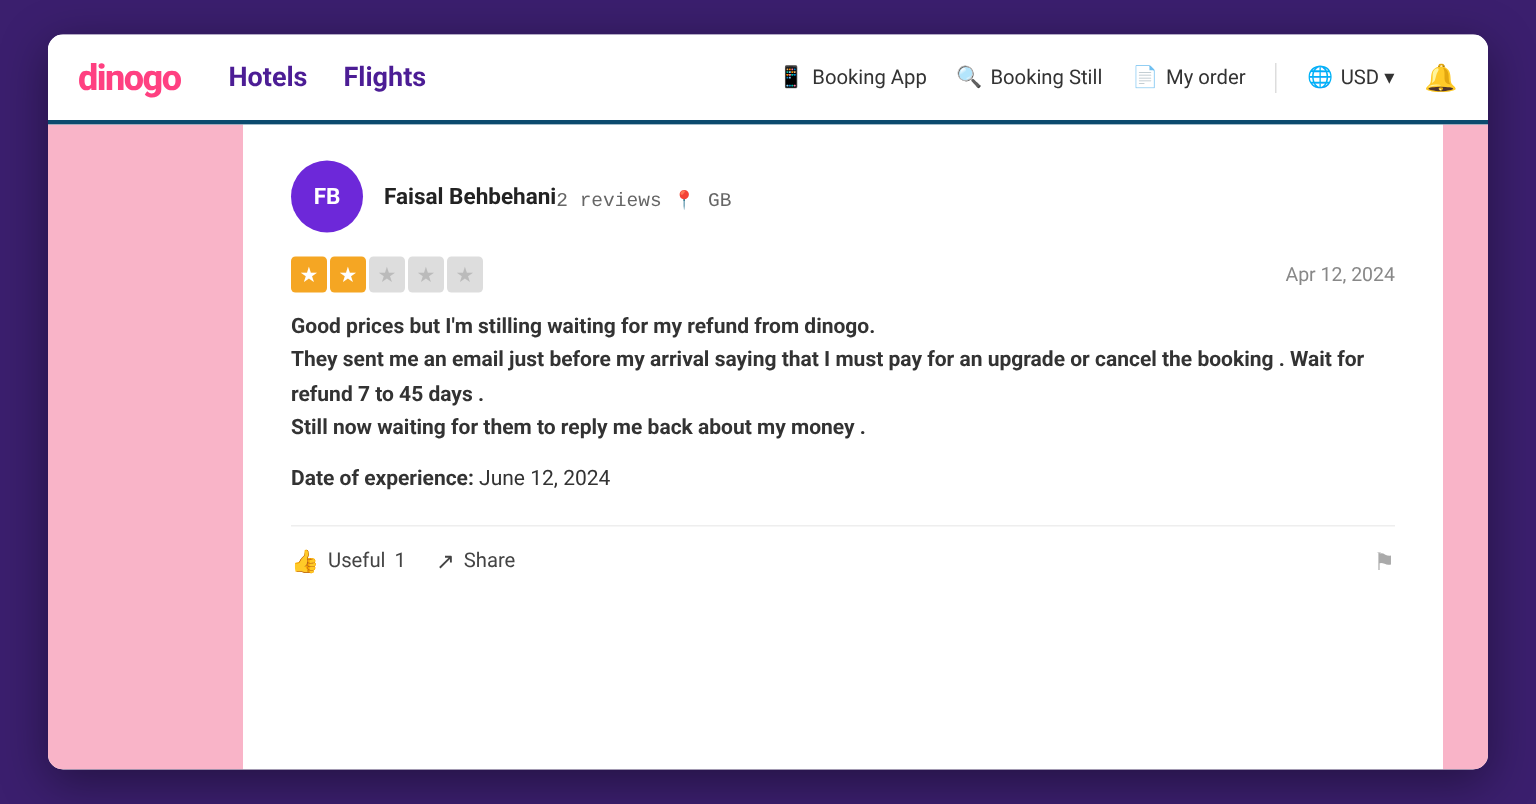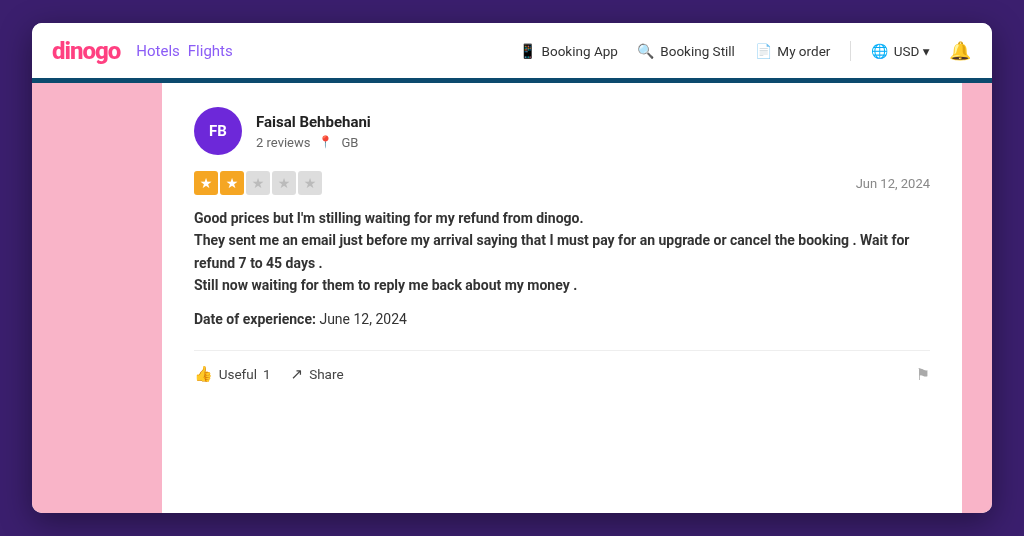--- a/index.html
+++ b/index.html
@@ -22,42 +22,42 @@
       border-radius: 10px;
       overflow: hidden;
       box-shadow: 0 8px 32px rgba(0,0,0,0.4);
       display: flex;
       flex-direction: column;
     }
 
     
     .navbar {
       background: #fff;
-      border-bottom: 5px solid #0c4a6e;
+      border-bottom: 3px solid #0c4a6e;
       padding: 0 20px;
       height: 60px;
       display: flex;
       align-items: center;
-      gap: 8px;
+      gap: 24px;
       flex-shrink: 0;
     }
 
     .logo {
       font-size: 24px;
       font-weight: 800;
       color: #ff4081;
       letter-spacing: -1px;
       margin-right: 8px;
     }
 
     .nav-link {
-      font-size: 15px;
-      color: #8b5cf6;
+      font-size: 18px;
+      color: #4c1d95;
       text-decoration: none;
-      font-weight: 400;
+      font-weight: 700;
       cursor: pointer;
     }
 
     .nav-spacer { flex: 1; }
 
     .nav-actions {
       display: flex;
       align-items: center;
       gap: 20px;
     }
@@ -133,36 +133,37 @@
       align-items: center;
       justify-content: center;
       font-size: 15px;
       font-weight: 700;
       color: #fff;
       flex-shrink: 0;
     }
 
     .reviewer-info {
       display: flex;
-      flex-direction: column;
+      flex-direction: row;
     }
 
     .reviewer-name {
       font-size: 15px;
       font-weight: 700;
       color: #222;
     }
 
     .reviewer-meta {
       display: flex;
       align-items: center;
       gap: 8px;
       font-size: 13px;
       color: #666;
       margin-top: 4px;
+      font-family: Liberation Mono, monospace;
     }
 
     .location-icon {
       font-size: 12px;
       color: #888;
     }
 
     
     .review-rating-row {
       display: flex;
@@ -322,21 +323,21 @@
       </div>
 
       <div class="review-rating-row">
         <div class="stars">
           <span class="star-filled">★</span>
           <span class="star-filled">★</span>
           <span class="star-empty">★</span>
           <span class="star-empty">★</span>
           <span class="star-empty">★</span>
         </div>
-        <span class="review-date">Jun 12, 2024</span>
+        <span class="review-date">Apr 12, 2024</span>
       </div>
 
 
       <div class="review-body">
         <span>Good prices but I'm stilling waiting for my refund from dinogo.</span><br>
         <span>They sent me an email just before my arrival saying that I must pay for an upgrade or cancel the booking . Wait for refund 7 to 45 days .</span><br>
         <span>Still now waiting for them to reply me back about my money .</span>
       </div>
 
       <div class="review-experience">

